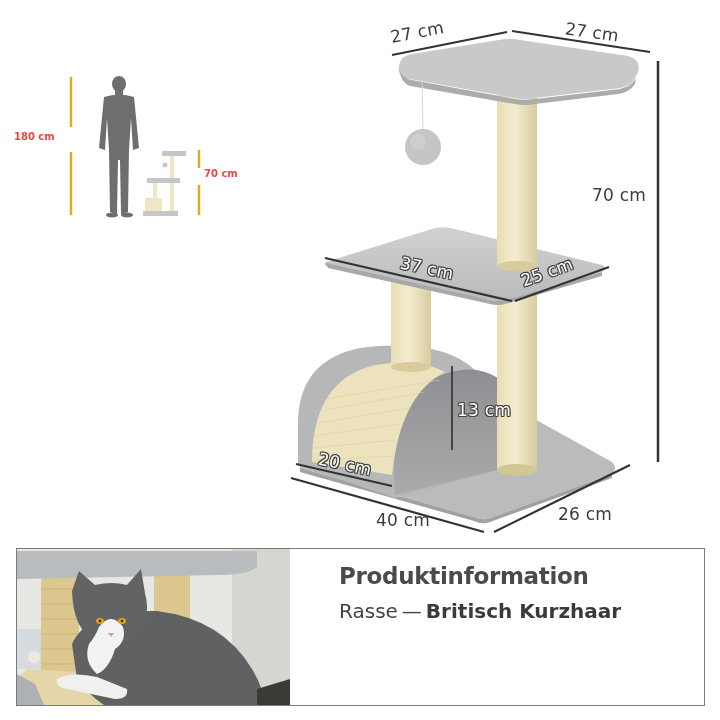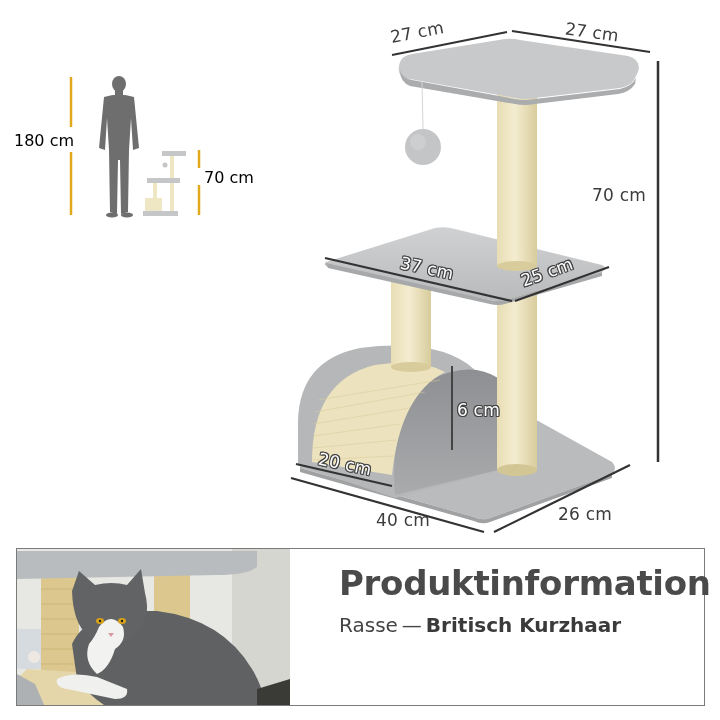--- a/index.html
+++ b/index.html
@@ -12,36 +12,36 @@
     .dim-label {
       position: absolute; color: #3c3c3c; font-size: 17px; white-space: nowrap;
       font-family: "DejaVu Sans", sans-serif; letter-spacing: 0.2px;
     }
     .dim-label.outlined {
       color: #ffffff;
       text-shadow: -1px -1px 0 #444, 1px -1px 0 #444, -1px 1px 0 #444, 1px 1px 0 #444,
                    0 -1px 0 #444, 0 1px 0 #444, -1px 0 0 #444, 1px 0 0 #444;
     }
     .scale-label {
-      position: absolute; color: #000000; font-size: 16px; font-weight: normal; white-space: nowrap;
+      position: absolute; color: #ef4444; font-size: 10px; font-weight: bold; white-space: nowrap;
       font-family: "DejaVu Sans", sans-serif;
     }
 
     
     .info-panel {
       position: absolute; left: 16px; top: 548px; width: 689px; height: 158px;
       border: 1.5px solid #7a7a7a; background: #fff; box-sizing: border-box;
     }
     .photo {
       position: absolute; left: 0; top: 0; width: 273px; height: 100%;
       overflow: hidden; background: #d9d9d4;
     }
     .info-text { position: absolute; left: 322px; top: 14px; color: #3a3a3a; }
     .info-title {
-      font-size: 34px; font-weight: bold; color: #4a4a4a; margin: 0 0 10px 0;
+      font-size: 23px; font-weight: bold; color: #4a4a4a; margin: 0 0 10px 0;
       font-family: "DejaVu Sans", sans-serif; letter-spacing: -0.3px;
     }
     .info-row { font-size: 20px; margin: 8px 0 12px 0; font-family: "DejaVu Sans", sans-serif; color: #444; }
     .info-row .k { font-weight: normal; }
     .info-row .sep { margin: 0 4px; }
     .info-row .v { font-weight: bold; color: #3a3a3a; }
     .info-row.r2 { margin-left: 3px; }
   </style>
 </head>
 <body>
@@ -140,21 +140,21 @@
 </svg>
 
 <div class="scale-label" style="left:14px; top:131px;">180 cm</div>
 <div class="scale-label" style="left:204px; top:168px;">70 cm</div>
 
 <div class="dim-label" style="left:390px; top:22px; transform:rotate(-11deg);">27 cm</div>
 <div class="dim-label" style="left:565px; top:22px; transform:rotate(8deg);">27 cm</div>
 <div class="dim-label" style="left:592px; top:185px;">70 cm</div>
 <div class="dim-label outlined" style="left:400px; top:258px; transform:rotate(12deg);">37 cm</div>
 <div class="dim-label outlined" style="left:520px; top:262px; transform:rotate(-20deg);">25 cm</div>
-<div class="dim-label outlined" style="left:457px; top:400px;">6 cm</div>
+<div class="dim-label outlined" style="left:457px; top:400px;">13 cm</div>
 <div class="dim-label outlined" style="left:318px; top:454px; transform:rotate(12deg);">20 cm</div>
 <div class="dim-label" style="left:340px; top:510px;margin-left:36px;">40 cm</div>
 <div class="dim-label" style="left:558px; top:504px;">26 cm</div>
 
 <div class="info-panel">
   <div class="photo" title="Grey and white British Shorthair cat lying on the cat tree">
     <svg width="273" height="158" viewBox="0 0 273 158">
 
       <rect x="0" y="0" width="273" height="158" fill="#e7e7e3"></rect>
       <rect x="215" y="0" width="58" height="158" fill="#d6d6d0"></rect>

